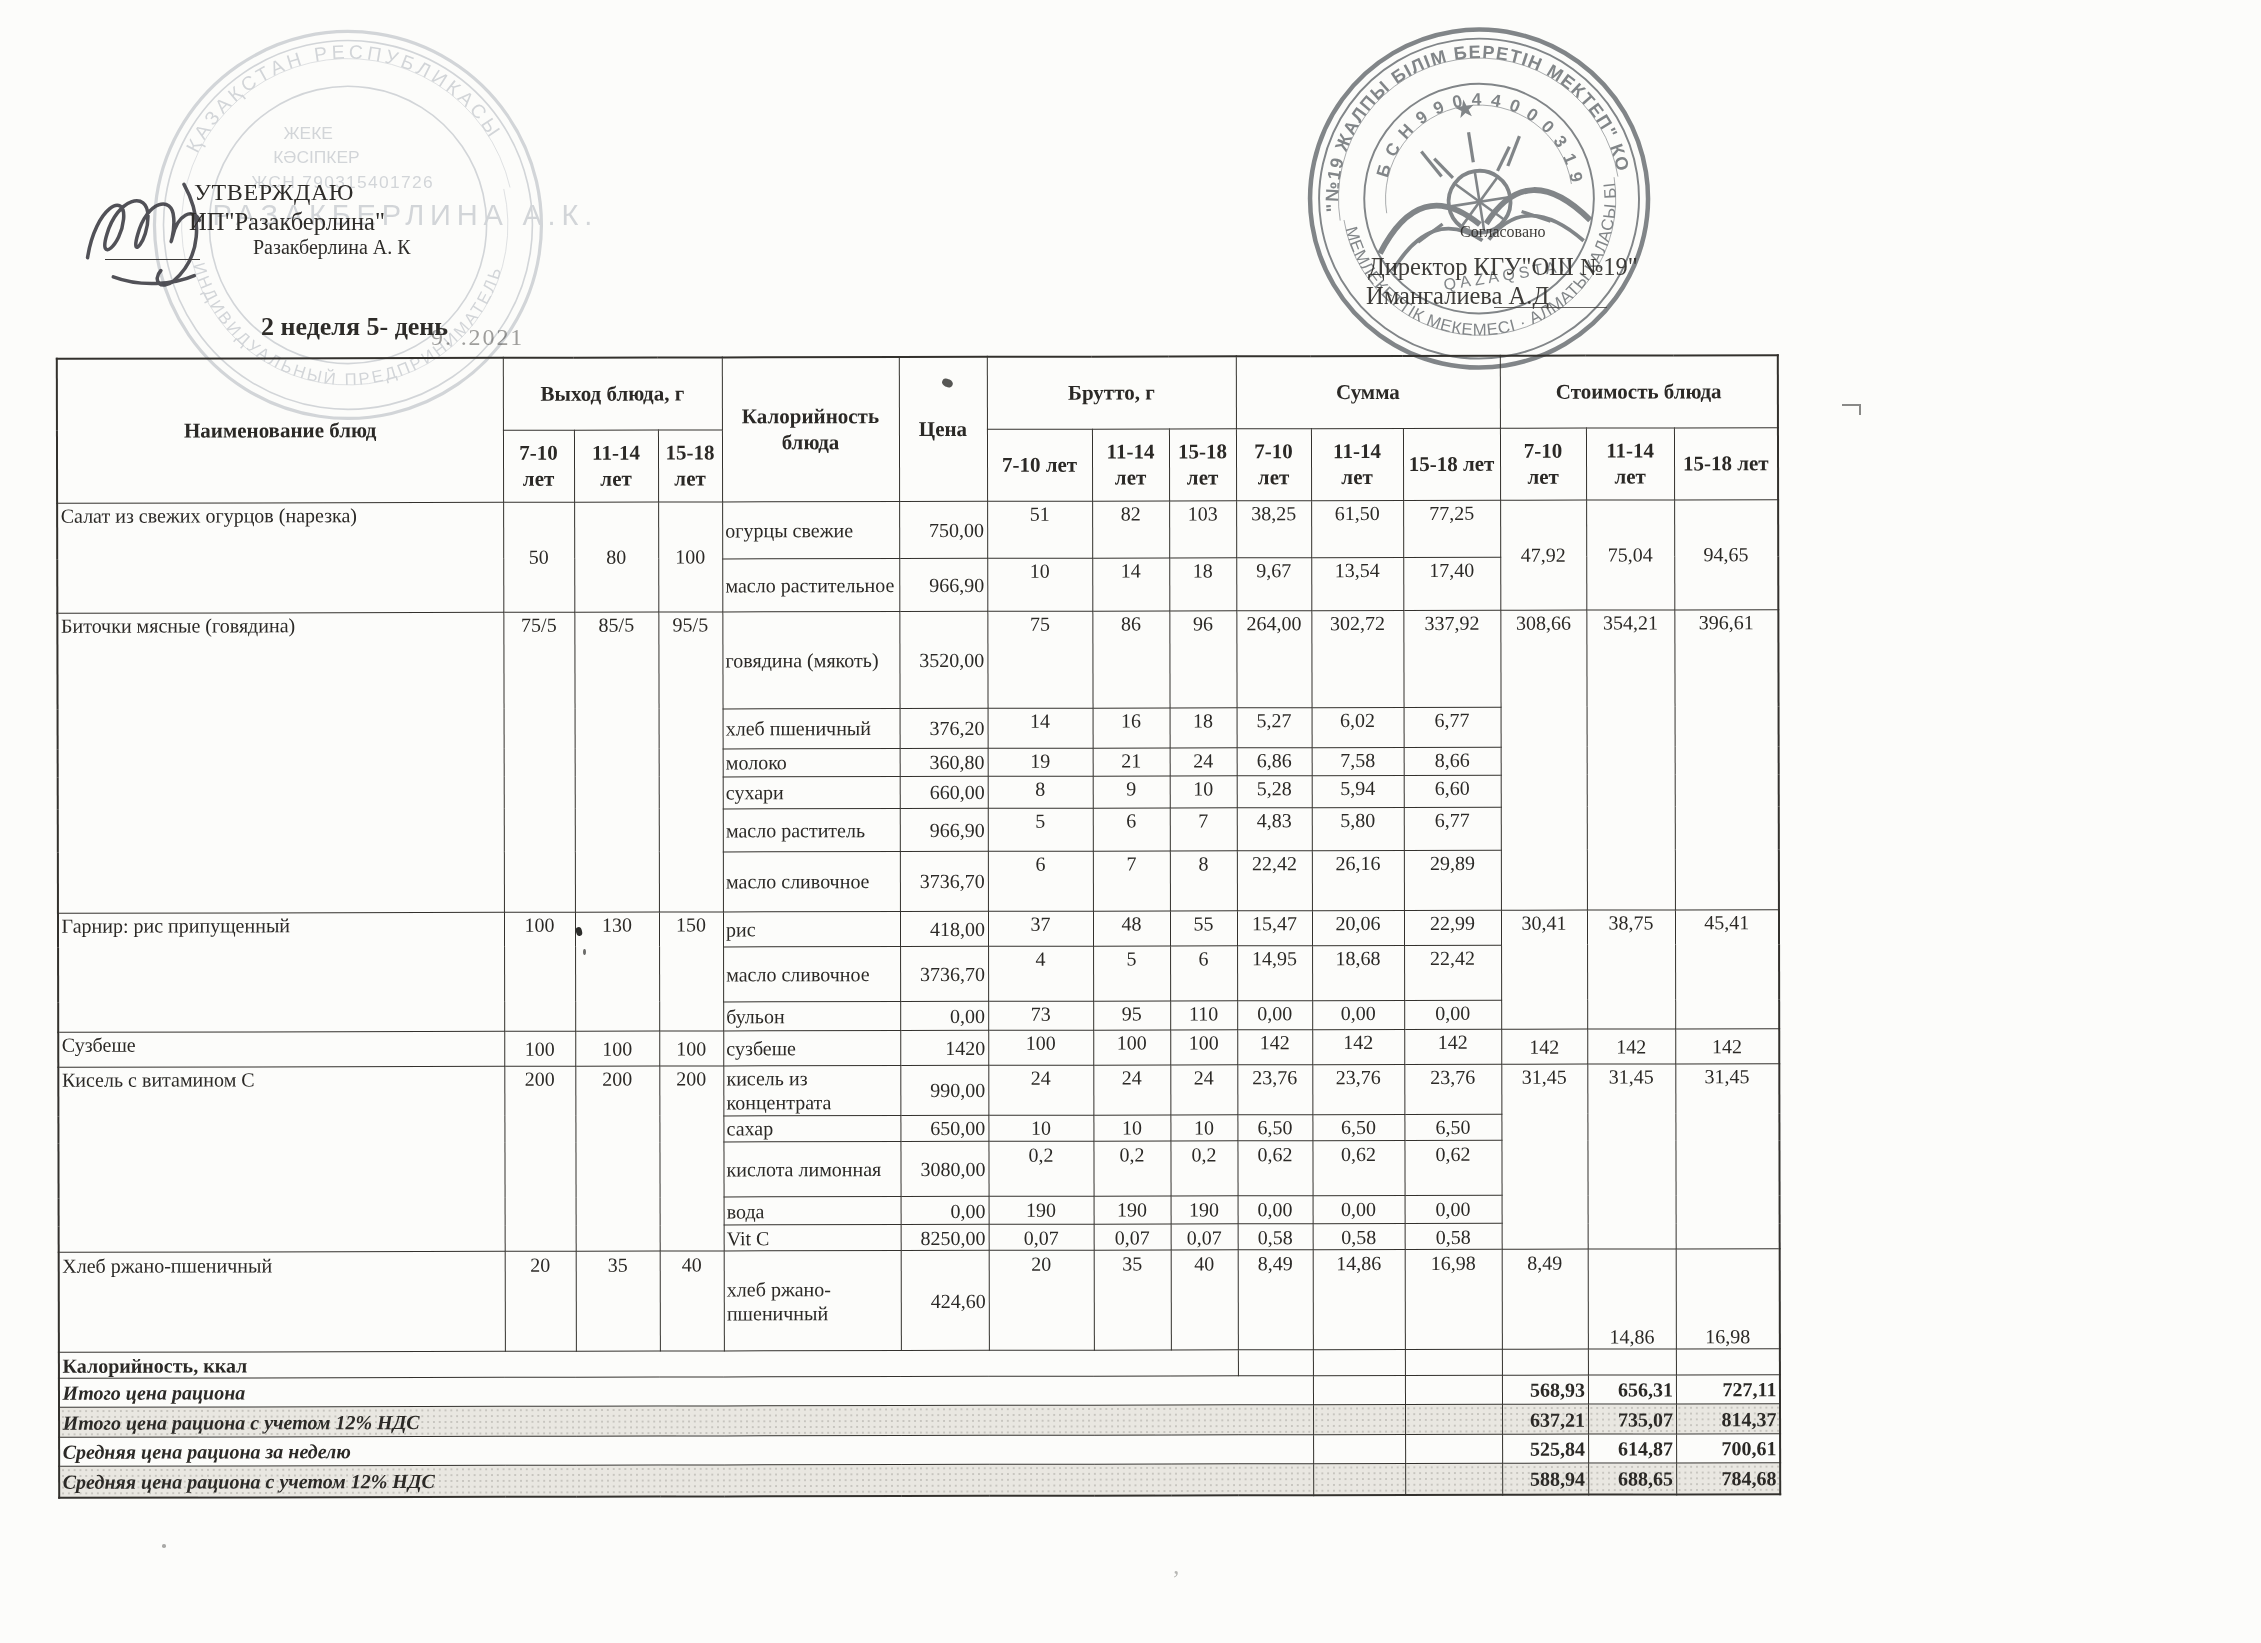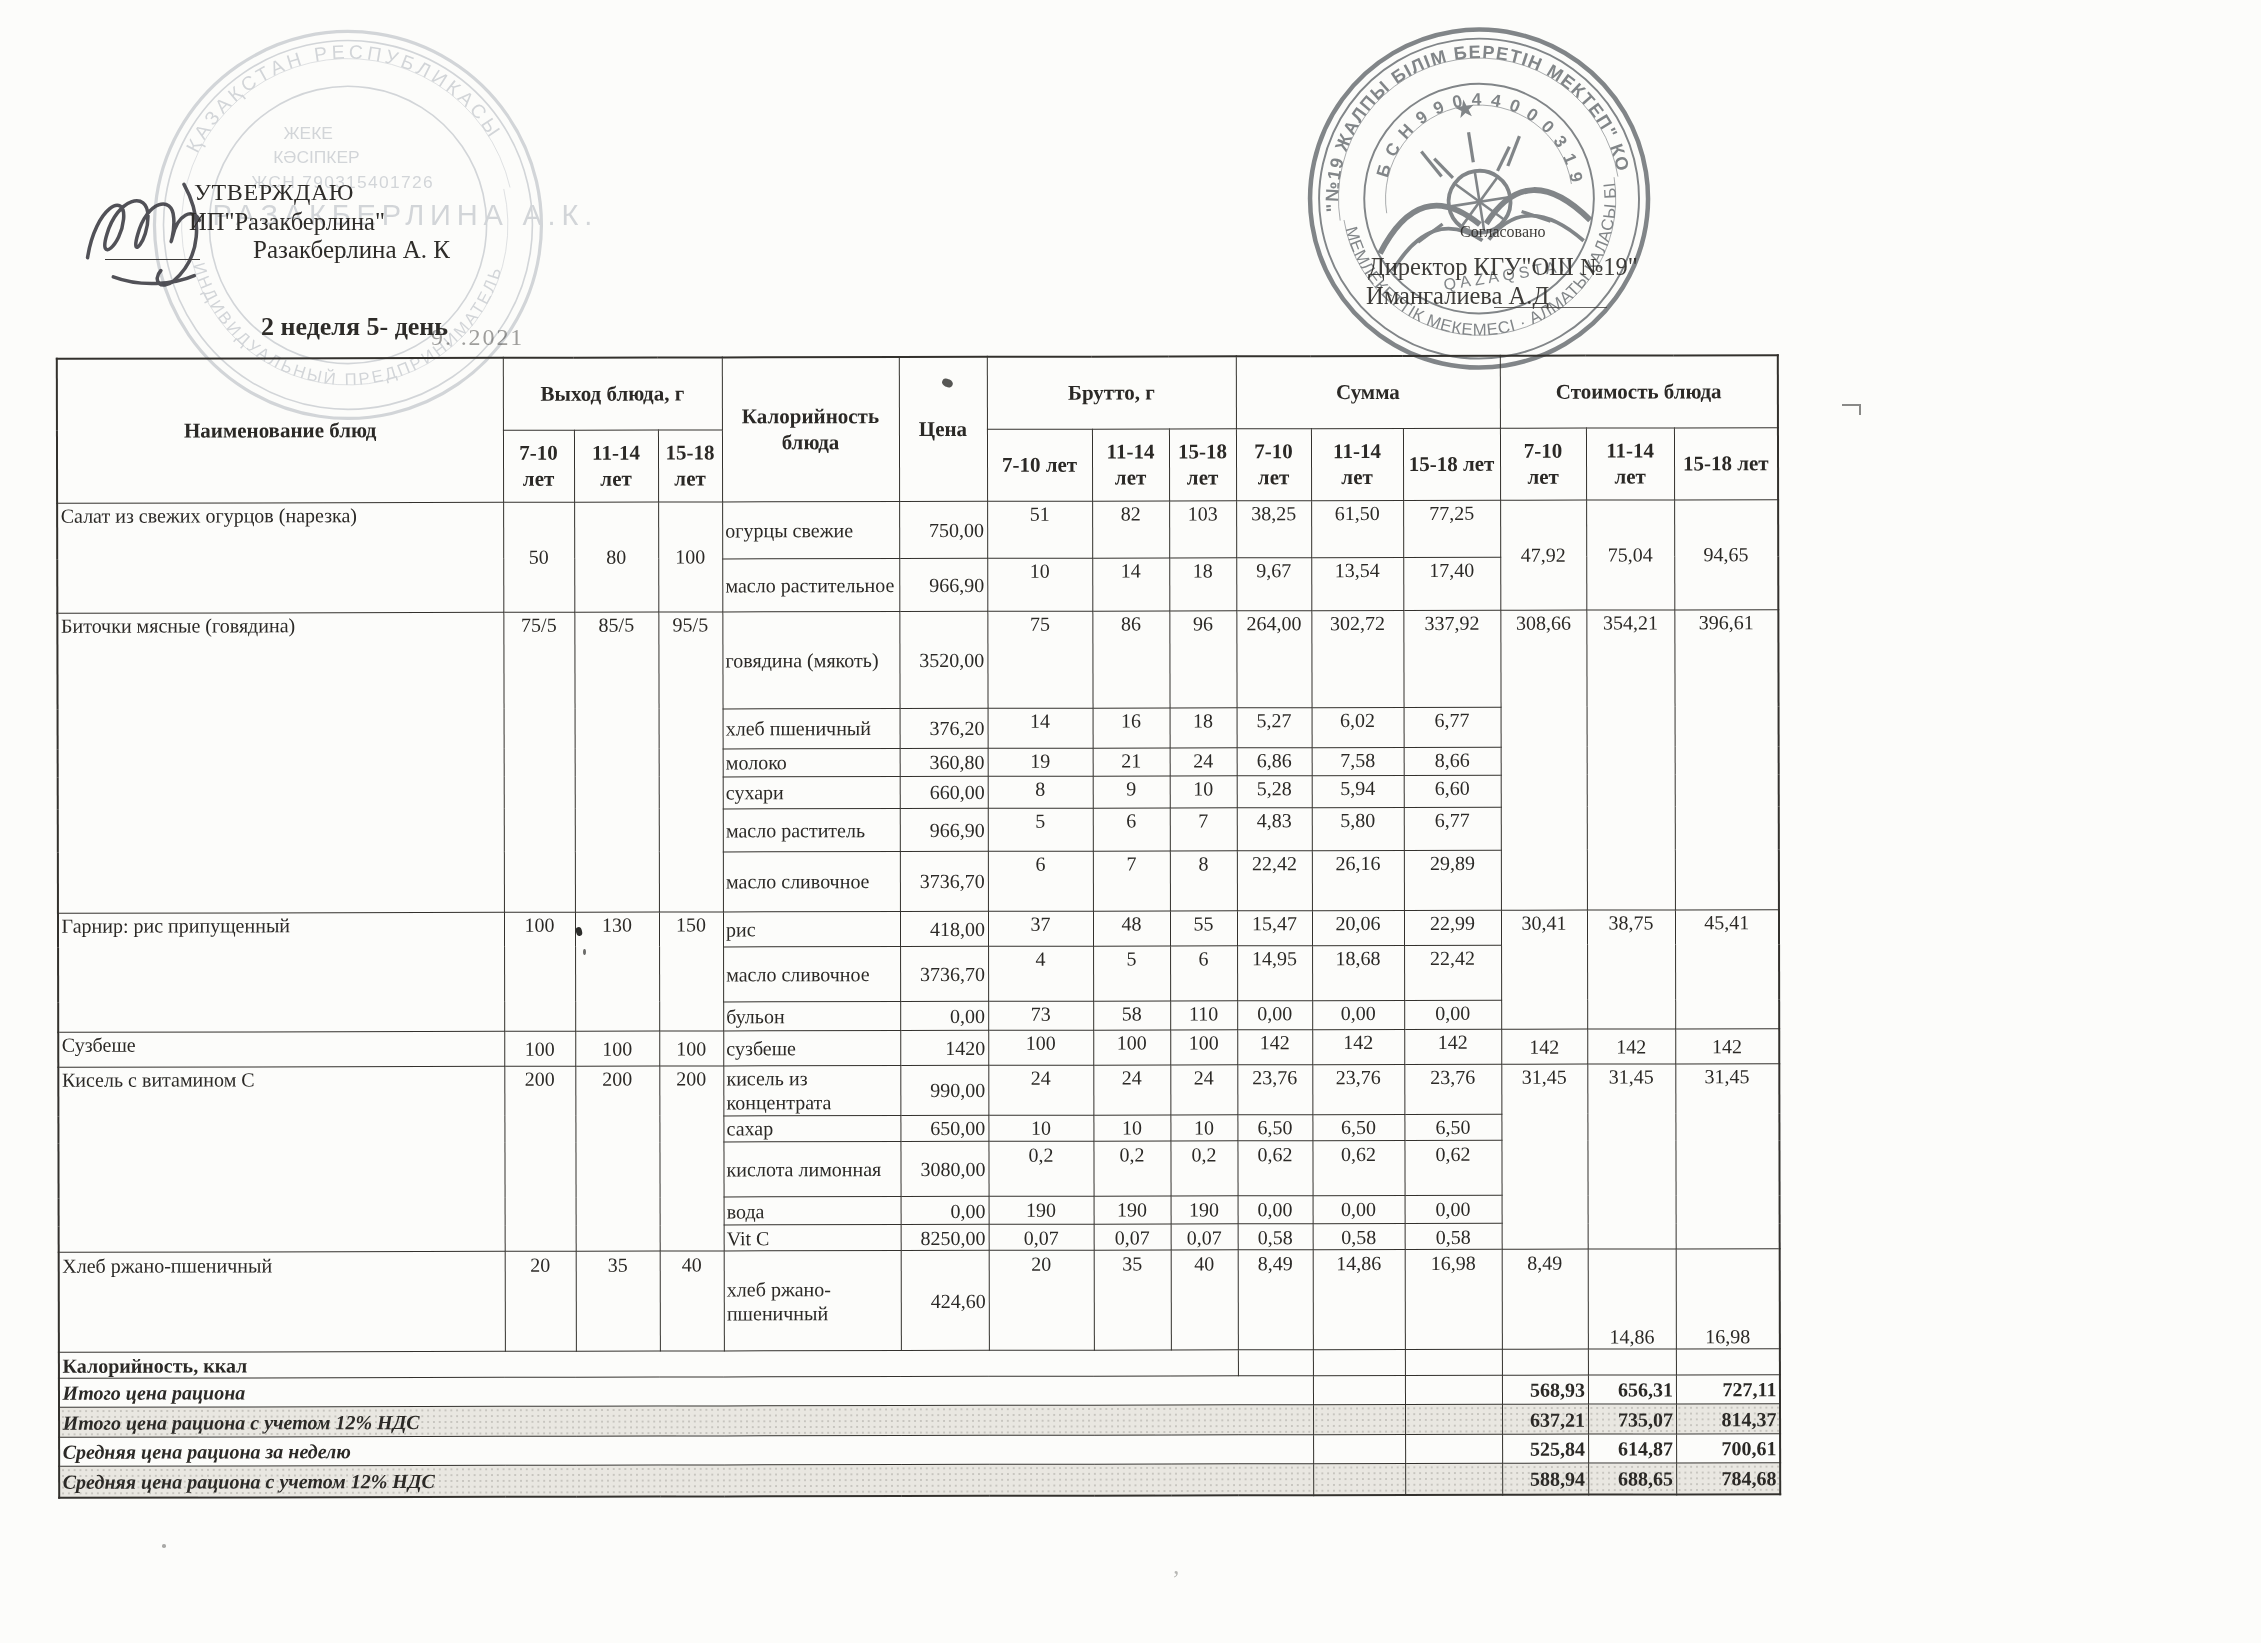--- a/index.html
+++ b/index.html
@@ -5,21 +5,21 @@
 <style>
   html,body{margin:0;padding:0;background:#d8d8d6;}
   .page{
     position:relative;width:2261px;height:1644px;background:#fcfcfa;
     font-family:"Liberation Serif", serif;color:#2c2a27;overflow:hidden;
   }
   
   .hdr-text{position:absolute;white-space:nowrap;color:#2e2c29;margin-left:48px;}
   .approve-title{left:146px;top:179px;font-size:24px;letter-spacing:0.6px;}
   .approve-org{left:141px;top:208px;font-size:24.5px;}
-  .approve-signer{left:205px;top:236px;font-size:25px;}
+  .approve-signer{left:205px;top:236px;font-size:20px;}
   .week-label{left:213px;top:312px;font-size:26px;font-weight:bold;}
   .date-frag{left:383px;top:324px;font-size:24px;opacity:.45;letter-spacing:1.9px;}
   .agree-title{left:1412px;top:223px;font-size:16px;opacity:.92;}
   .agree-role{left:1320px;top:253px;font-size:24.5px;opacity:.92;}
   .agree-signer{left:1318px;top:282px;font-size:24.5px;opacity:.92;}
   .sig-line{position:absolute;height:0;border-top:1.9px solid #3c3a38;}
   .sig-line-left{left:105px;top:259px;width:95px;}
   .sig-line-right{left:1494px;top:307px;width:113px;opacity:.8;}
 
   
@@ -325,21 +325,21 @@
             <td class="brutto-cell">5</td>
             <td class="brutto-cell">6</td>
             <td class="sum-cell">14,95</td>
             <td class="sum-cell">18,68</td>
             <td class="sum-cell">22,42</td>
           </tr>
           <tr style="height: 29px;">
             <td class="ingredient-cell">бульон</td>
             <td class="price-cell">0,00</td>
             <td class="brutto-cell">73</td>
-            <td class="brutto-cell">58</td>
+            <td class="brutto-cell">95</td>
             <td class="brutto-cell">110</td>
             <td class="sum-cell">0,00</td>
             <td class="sum-cell">0,00</td>
             <td class="sum-cell">0,00</td>
           </tr>
           <tr style="height: 35px;">
             <td class="dish-name-cell" rowspan="1">Сузбеше</td>
             <td class="yield-cell valign-mid" rowspan="1">100</td>
             <td class="yield-cell valign-mid" rowspan="1">100</td>
             <td class="yield-cell valign-mid" rowspan="1">100</td>

